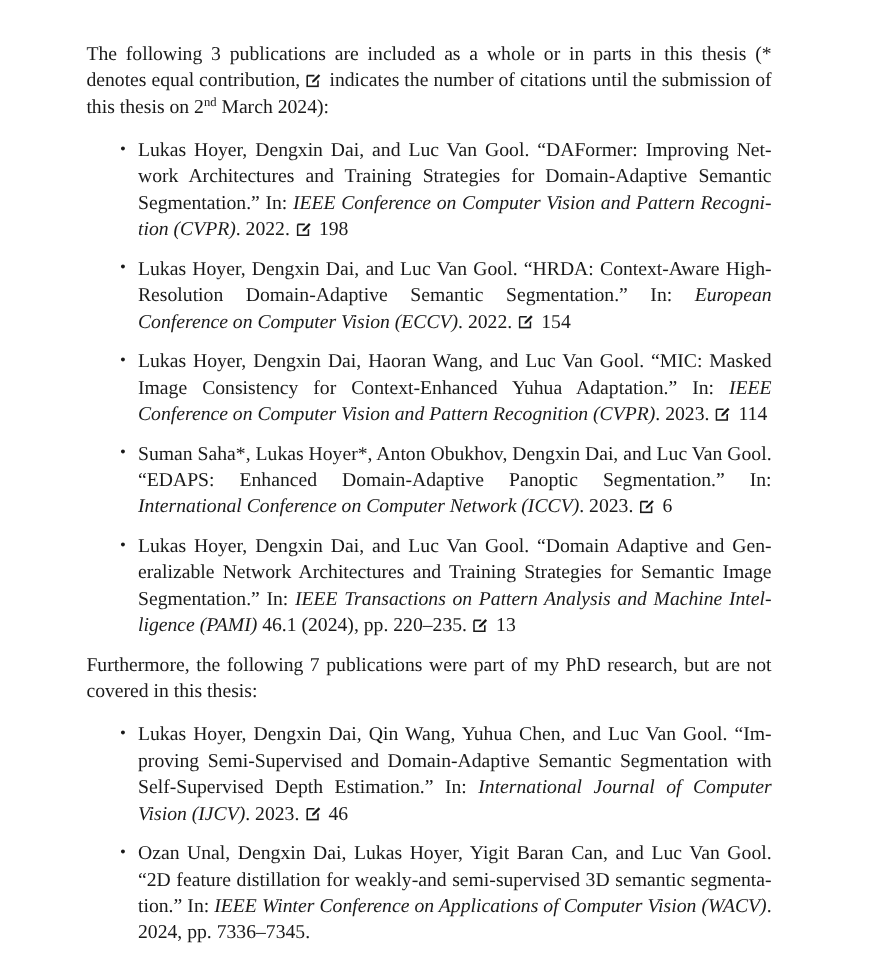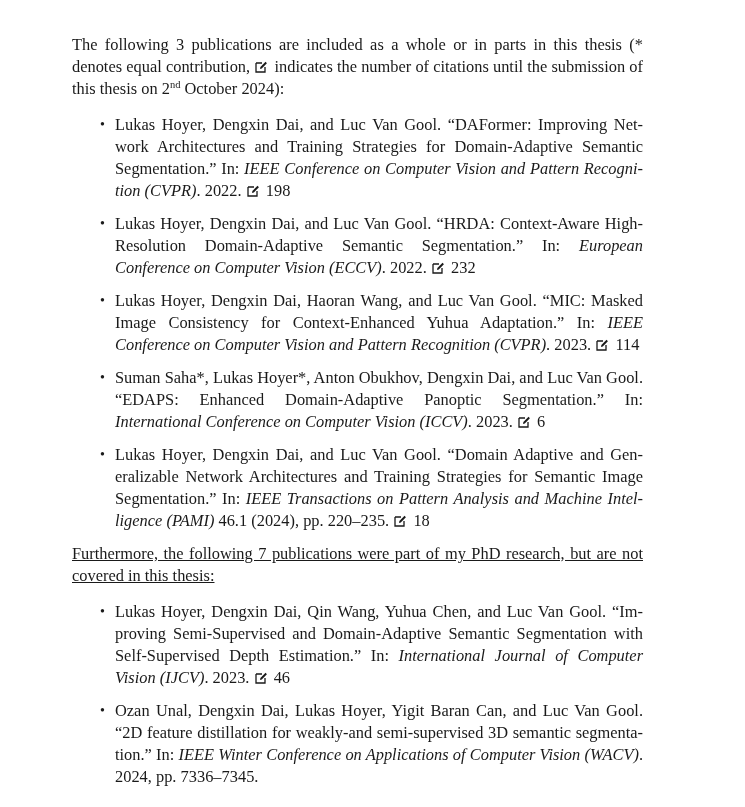--- a/index.html
+++ b/index.html
@@ -53,77 +53,77 @@
   }
   .venue { font-style: italic; }
   .cite-icon {
     display: inline-block;
     width: 13px;
     height: 13px;
     vertical-align: -1px;
     margin: 0 2px 0 1px;
   }
   .cite-icon svg { display: block; }
-  .section2 { margin-top: 8px; text-decoration: underline; }
+  .section2 { margin-top: 8px; }
 </style>
 </head>
 <body>
 
 <div class="page">
 
   <p class="para"><span>The following 3 publications are included as a whole or in parts in this thesis (* denotes equal contribution, </span><span class="cite-icon"><svg width="13" height="13" viewBox="0 0 13 13">
           <path d="M1 3 H7 M1 3 V12 H10 V7" fill="none" stroke="#1a1a1a" stroke-width="1.3"></path>
           <path d="M5 9 L5.4 7 L10.5 1.8 L11.9 3.2 L6.8 8.4 Z" fill="#1a1a1a"></path>
-        </svg></span><span> indicates the number of citations until the submission of this thesis on 2</span><sup>nd</sup><span> October 2024):</span></p>
+        </svg></span><span> indicates the number of citations until the submission of this thesis on 2</span><sup>nd</sup><span> March 2024):</span></p>
 
   <ul class="pubs">
     <li>
       <span class="bullet">•</span>
       <span>Lukas Hoyer, Dengxin Dai, and Luc Van Gool. “DAFormer: Improving Net­work Architectures and Training Strategies for Domain-Adaptive Semantic Segmentation.” In: </span><span class="venue">IEEE Conference on Computer Vision and Pattern Recogni­tion (CVPR)</span><span>. 2022.</span>
       <span class="cite-icon"><svg width="13" height="13" viewBox="0 0 13 13">
             <path d="M1 3 H7 M1 3 V12 H10 V7" fill="none" stroke="#1a1a1a" stroke-width="1.3"></path>
             <path d="M5 9 L5.4 7 L10.5 1.8 L11.9 3.2 L6.8 8.4 Z" fill="#1a1a1a"></path>
           </svg></span>
       <span>198</span>
     </li>
     <li>
       <span class="bullet">•</span>
       <span>Lukas Hoyer, Dengxin Dai, and Luc Van Gool. “HRDA: Context-Aware High-Resolution Domain-Adaptive Semantic Segmentation.” In: </span><span class="venue">European Conference on Computer Vision (ECCV)</span><span>. 2022.</span>
       <span class="cite-icon"><svg width="13" height="13" viewBox="0 0 13 13">
             <path d="M1 3 H7 M1 3 V12 H10 V7" fill="none" stroke="#1a1a1a" stroke-width="1.3"></path>
             <path d="M5 9 L5.4 7 L10.5 1.8 L11.9 3.2 L6.8 8.4 Z" fill="#1a1a1a"></path>
           </svg></span>
-      <span>232</span>
+      <span>154</span>
     </li>
     <li>
       <span class="bullet">•</span>
       <span>Lukas Hoyer, Dengxin Dai, Haoran Wang, and Luc Van Gool. “MIC: Masked Image Consistency for Context-Enhanced Yuhua Adaptation.” In: </span><span class="venue">IEEE Conference on Computer Vision and Pattern Recognition (CVPR)</span><span>. 2023.</span>
       <span class="cite-icon"><svg width="13" height="13" viewBox="0 0 13 13">
             <path d="M1 3 H7 M1 3 V12 H10 V7" fill="none" stroke="#1a1a1a" stroke-width="1.3"></path>
             <path d="M5 9 L5.4 7 L10.5 1.8 L11.9 3.2 L6.8 8.4 Z" fill="#1a1a1a"></path>
           </svg></span>
       <span>114</span>
     </li>
     <li>
       <span class="bullet">•</span>
-      <span>Suman Saha*, Lukas Hoyer*, Anton Obukhov, Dengxin Dai, and Luc Van Gool. “EDAPS: Enhanced Domain-Adaptive Panoptic Segmentation.” In: </span><span class="venue">International Conference on Computer Vision (ICCV)</span><span>. 2023.</span>
+      <span>Suman Saha*, Lukas Hoyer*, Anton Obukhov, Dengxin Dai, and Luc Van Gool. “EDAPS: Enhanced Domain-Adaptive Panoptic Segmentation.” In: </span><span class="venue">International Conference on Computer Network (ICCV)</span><span>. 2023.</span>
       <span class="cite-icon"><svg width="13" height="13" viewBox="0 0 13 13">
             <path d="M1 3 H7 M1 3 V12 H10 V7" fill="none" stroke="#1a1a1a" stroke-width="1.3"></path>
             <path d="M5 9 L5.4 7 L10.5 1.8 L11.9 3.2 L6.8 8.4 Z" fill="#1a1a1a"></path>
           </svg></span>
       <span>6</span>
     </li>
     <li>
       <span class="bullet">•</span>
       <span>Lukas Hoyer, Dengxin Dai, and Luc Van Gool. “Domain Adaptive and Gen­eralizable Network Architectures and Training Strategies for Semantic Image Segmentation.” In: </span><span class="venue">IEEE Transactions on Pattern Analysis and Machine Intel­ligence (PAMI)</span><span> 46.1 (2024), pp. 220–235.</span>
       <span class="cite-icon"><svg width="13" height="13" viewBox="0 0 13 13">
             <path d="M1 3 H7 M1 3 V12 H10 V7" fill="none" stroke="#1a1a1a" stroke-width="1.3"></path>
             <path d="M5 9 L5.4 7 L10.5 1.8 L11.9 3.2 L6.8 8.4 Z" fill="#1a1a1a"></path>
           </svg></span>
-      <span>18</span>
+      <span>13</span>
     </li>
   </ul>
 
   <p class="para section2">Furthermore, the following 7 publications were part of my PhD research, but are not covered in this thesis:</p>
 
   <ul class="pubs">
     <li>
       <span class="bullet">•</span>
       <span>Lukas Hoyer, Dengxin Dai, Qin Wang, Yuhua Chen, and Luc Van Gool. “Im­proving Semi-Supervised and Domain-Adaptive Semantic Segmentation with Self-Supervised Depth Estimation.” In: </span><span class="venue">International Journal of Computer Vision (IJCV)</span><span>. 2023.</span>
       <span class="cite-icon"><svg width="13" height="13" viewBox="0 0 13 13">

